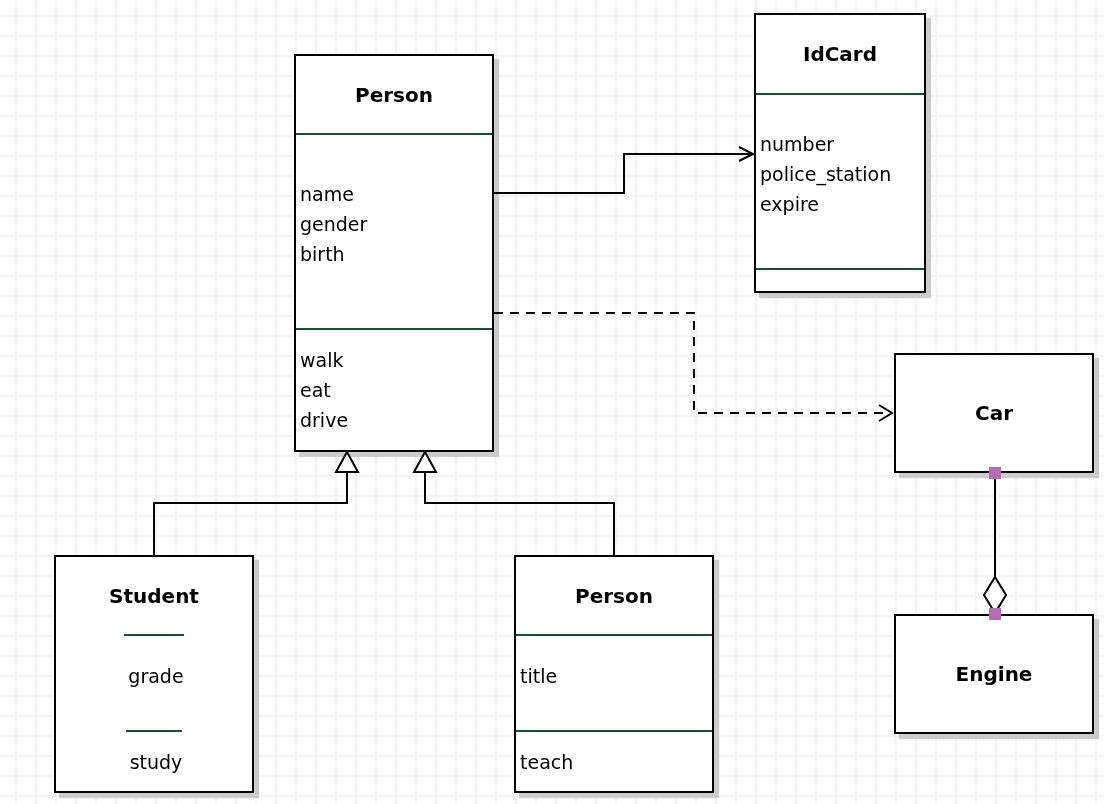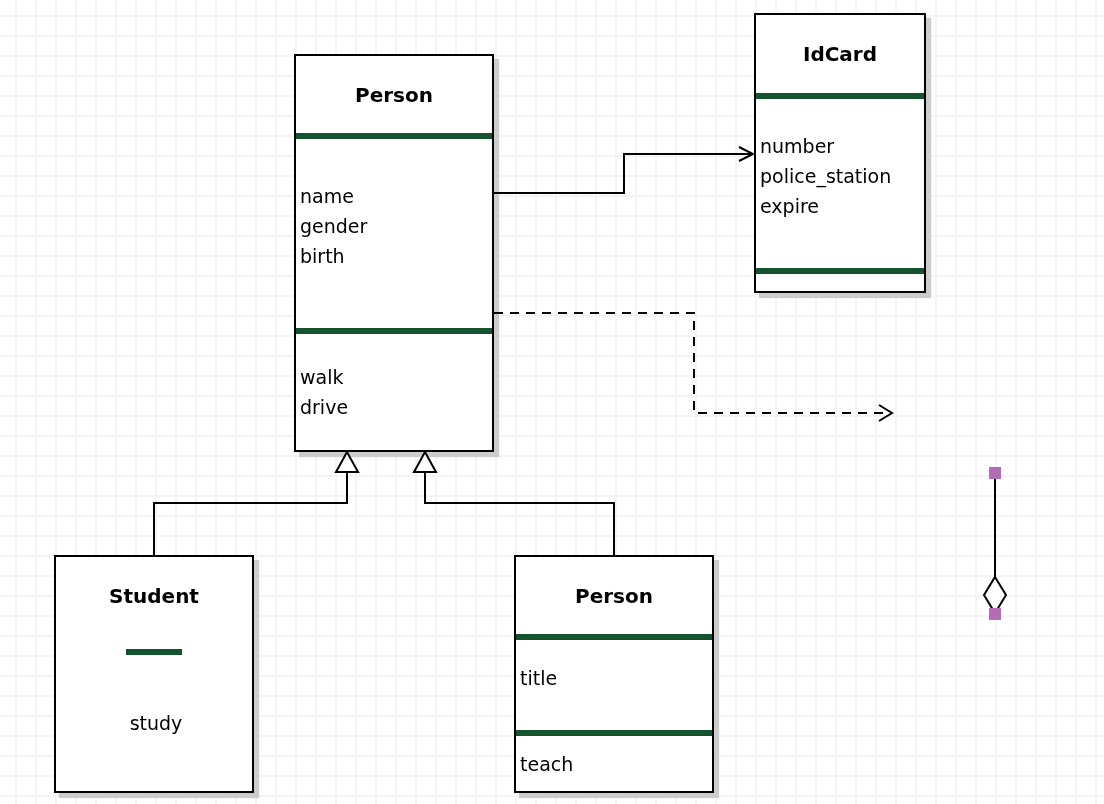--- a/index.html
+++ b/index.html
@@ -32,21 +32,21 @@
     display: flex;
     align-items: center;
     justify-content: center;
     font-weight: bold;
     font-size: 20px;
     flex: 0 0 auto;
   }
   .cls-title.fill { flex: 1 1 auto; }
   .cls-sec {
     box-sizing: border-box;
-    border-top: 6px solid #14532d;
+    border-top: 2px solid #14532d;
     display: flex;
     flex-direction: column;
     justify-content: center;
     padding-left: 4px;
     font-size: 19px;
     line-height: 30px;
     flex: 0 0 auto;
     overflow: hidden;
   }
   .cls-sec.grow { flex: 1 1 auto; margin-top: 15px; }
@@ -67,38 +67,48 @@
 
   <div class="cls" style="left:294px; top:54px; width:200px; height:398px;">
     <div class="cls-title" style="height:77px">Person</div>
     <div class="cls-sec" style="height:180px">
       <div>name</div>
       <div>gender</div>
       <div>birth</div>
     </div>
     <div class="cls-sec grow">
       <div>walk</div>
+      <div>eat</div>
       <div>drive</div>
     </div>
   </div>
 
   <div class="cls" style="left:754px; top:13px; width:172px; height:280px;">
     <div class="cls-title" style="height:78px">IdCard</div>
     <div class="cls-sec" style="height:160px">
       <div>number</div>
       <div>police_station</div>
       <div>expire</div>
     </div>
     <div class="cls-sec grow"></div>
   </div>
 
+  <div class="cls" style="left:894px; top:353px; width:200px; height:120px;">
+    <div class="cls-title fill">Car</div>
+  </div>
 
+  <div class="cls" style="left:894px; top:614px; width:200px; height:120px;">
+    <div class="cls-title fill">Engine</div>
+  </div>
 
   <div class="cls" style="left:54px; top:555px; width:200px; height:238px;align-items:center;">
     <div class="cls-title" style="height:77px">Student</div>
+    <div class="cls-sec" style="height:81px">
+      <div>grade</div>
+    </div>
     <div class="cls-sec grow">
       <div>study</div>
     </div>
   </div>
 
   <div class="cls" style="left:514px; top:555px; width:200px; height:238px;">
     <div class="cls-title" style="height:77px">Person</div>
     <div class="cls-sec" style="height:81px">
       <div>title</div>
     </div>

